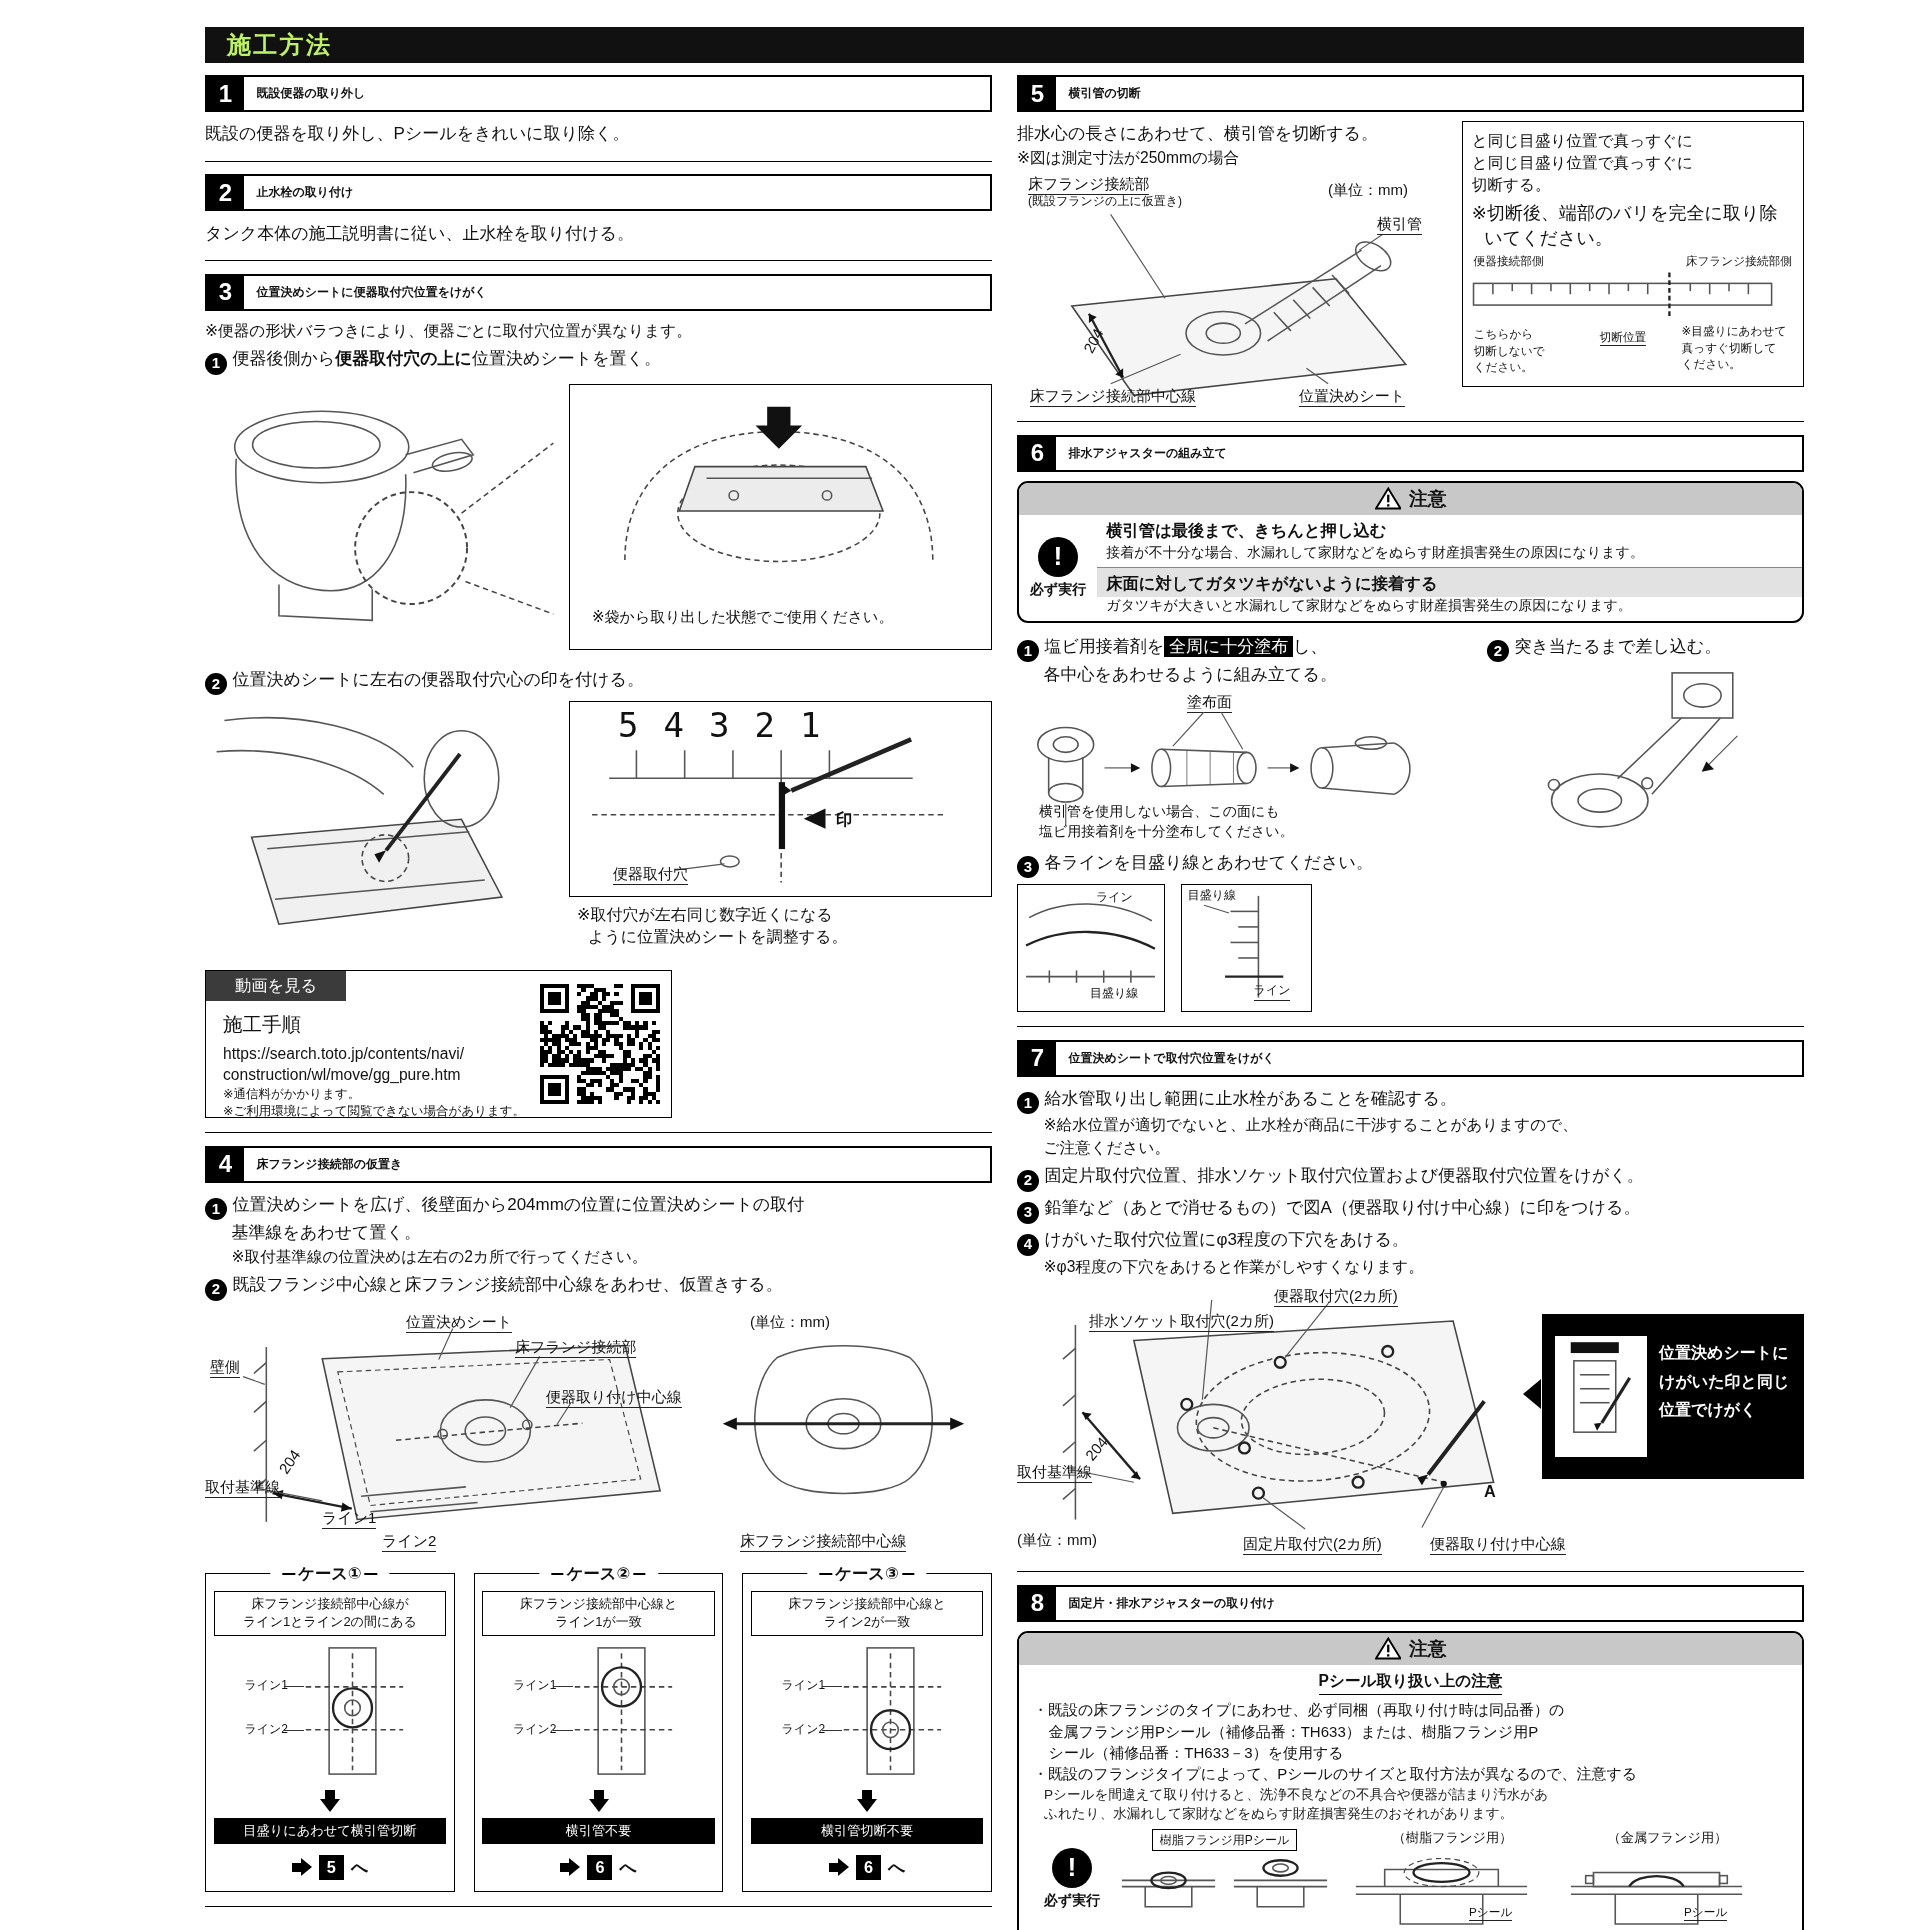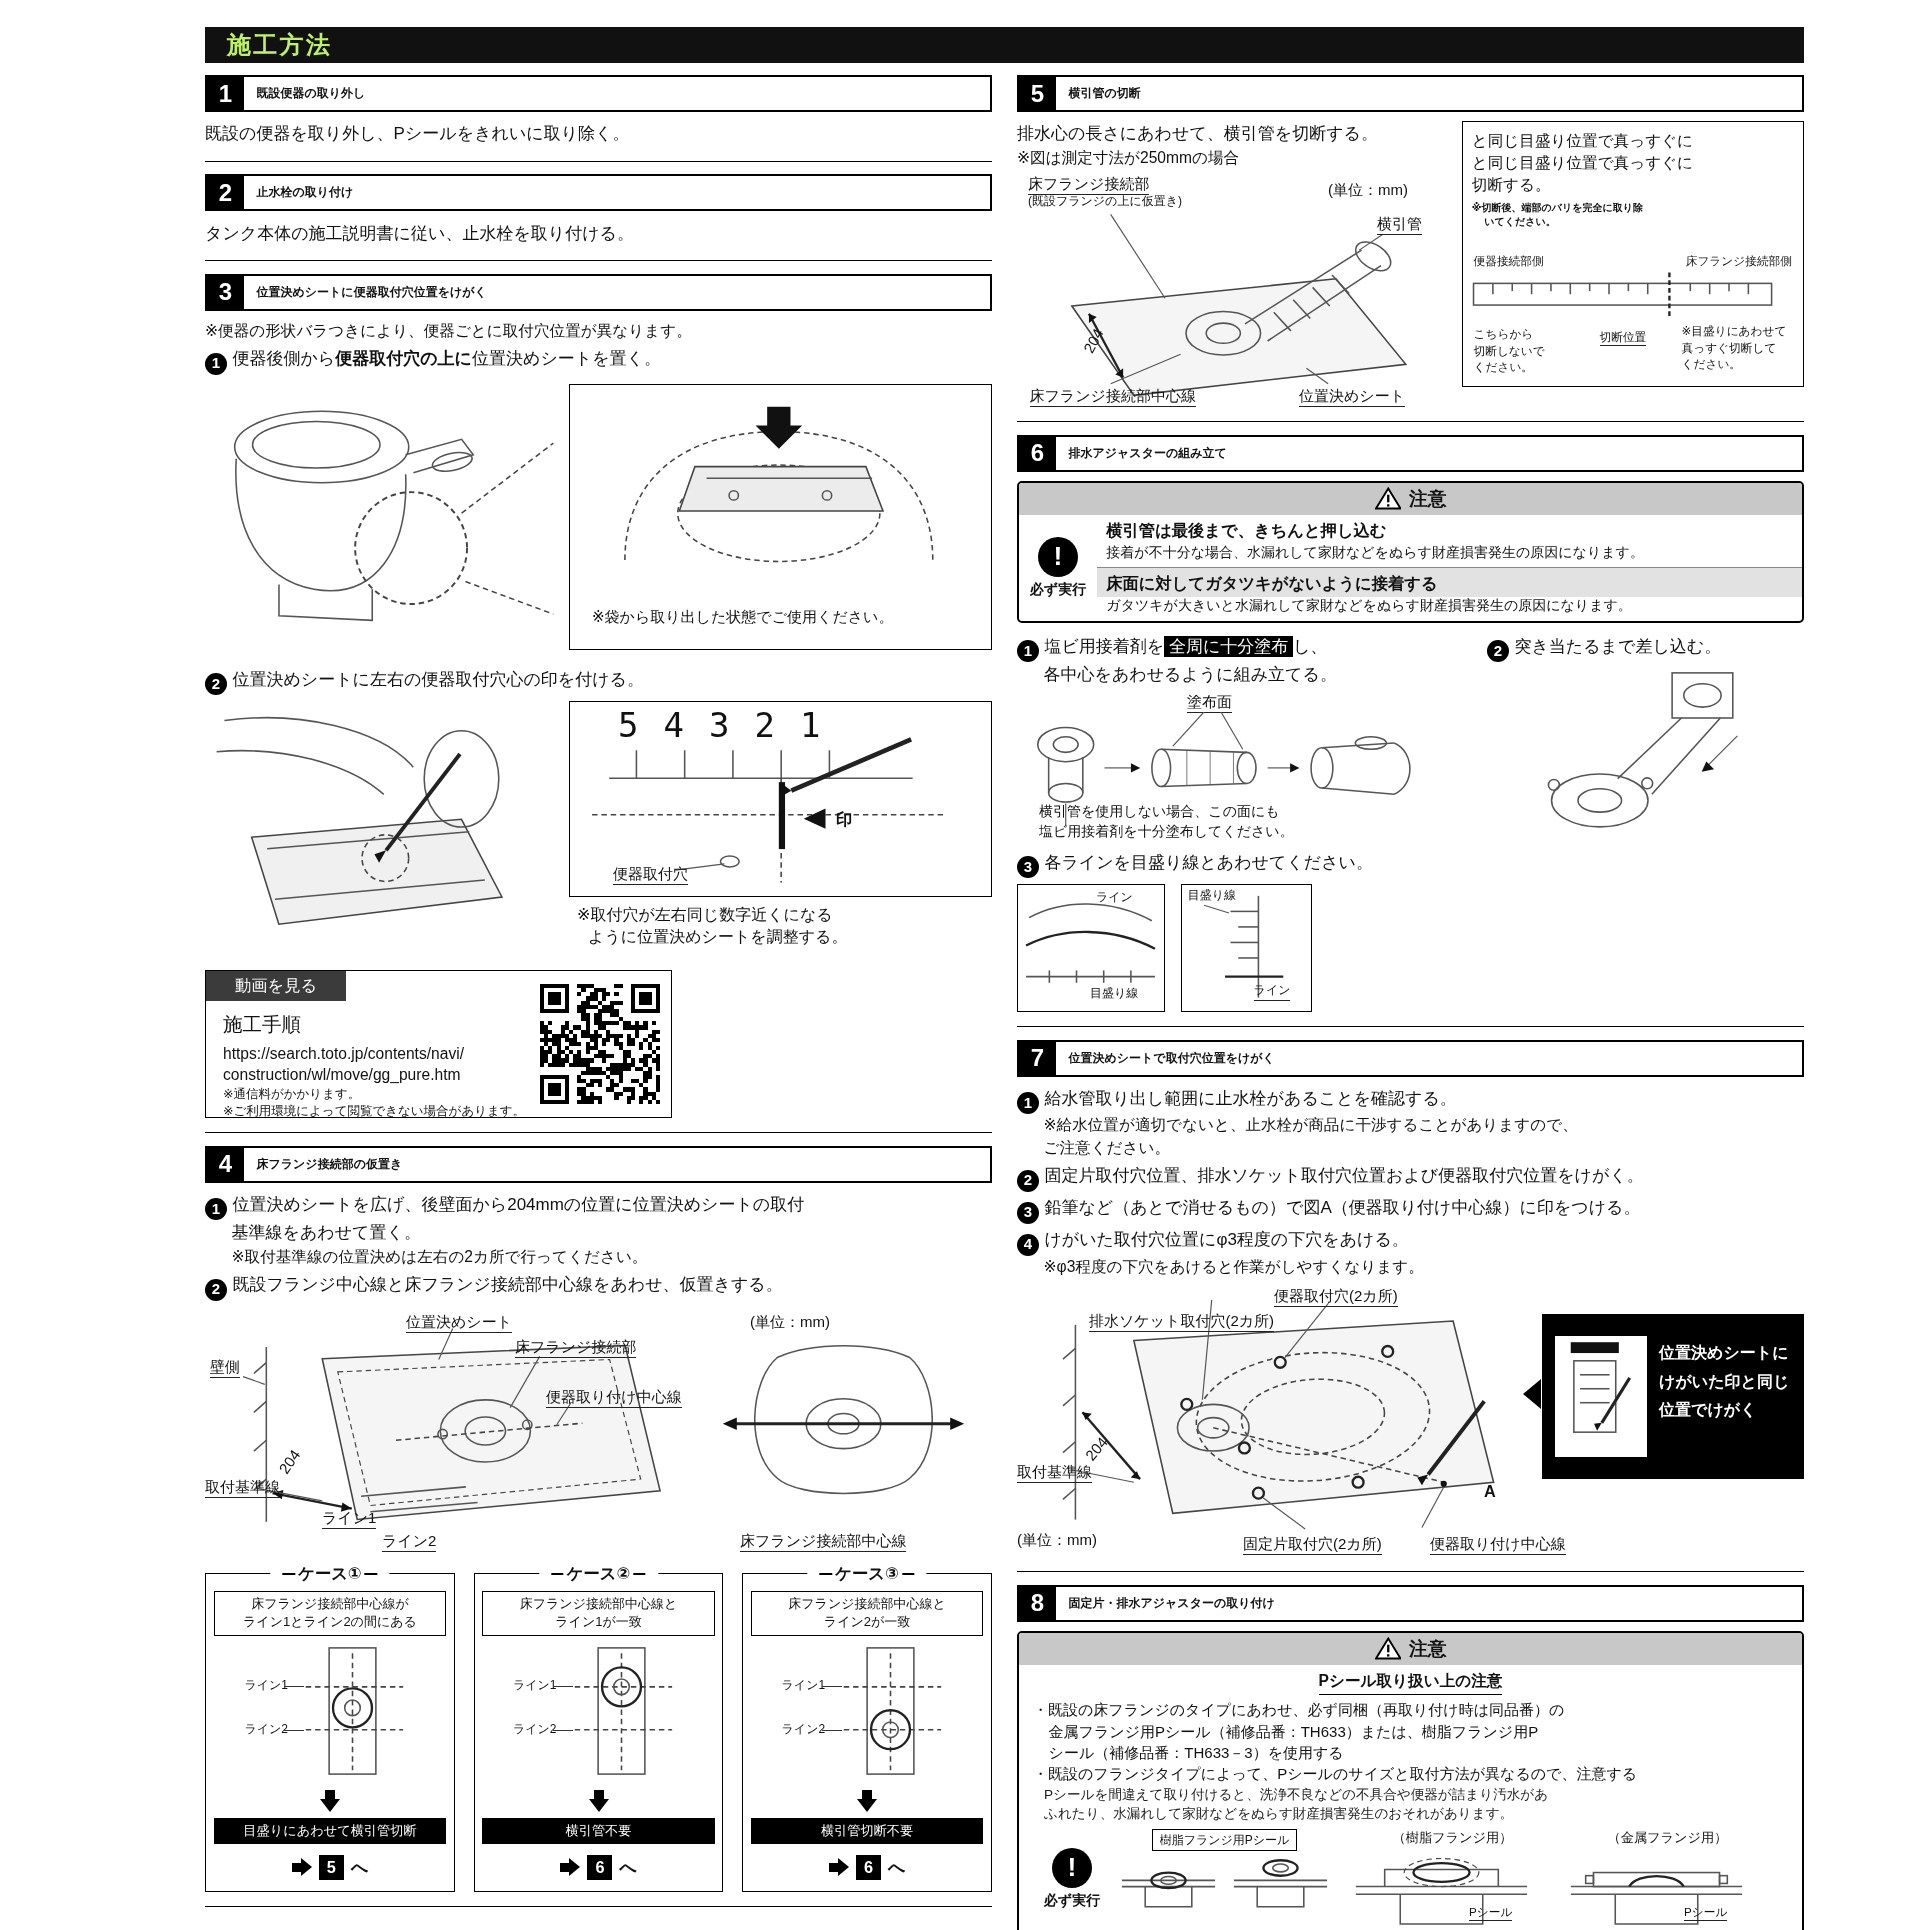--- a/index.html
+++ b/index.html
@@ -47,36 +47,36 @@
   .case-action { background:#000; color:#fff; font-size:13.2px; text-align:center; padding:3.9px 0; margin-top:6.2px; white-space:nowrap; }
   .goto { display:flex; align-items:center; justify-content:center; gap:7px; margin-top:11px; }
   .goto-num { width:25px; height:25px; background:#000; color:#fff; display:flex; align-items:center; justify-content:center; font-size:16.3px; font-weight:bold; }
   .goto-sfx { font-size:17px; font-weight:bold; }
   .arr-r { display:flex; align-items:center; }
   .arr-r .stem { width:9.3px; height:9.3px; background:#000; }
   .arr-r .head { width:0; height:0; border-top:9.3px solid transparent; border-bottom:9.3px solid transparent; border-left:11.7px solid #000; }
   .arr-d-stem { margin:7.8px auto 0; width:10px; height:8.6px; background:#000; }
   .arr-d { margin:0 auto; width:0; height:0; border-left:10px solid transparent; border-right:10px solid transparent; border-top:13.2px solid #000; }
   
-  .caution { border:2.3px solid #000; border-radius:5px; overflow:hidden; margin-bottom:11px; background:#fff; }
+  .caution { border:2.3px solid #000; border-radius:11px; overflow:hidden; margin-bottom:11px; background:#fff; }
   .c-head { background:#c8c8c8; display:flex; align-items:center; justify-content:center; gap:7.8px; font-size:18.7px; font-weight:bold; padding:3.1px 0; }
   .c-body { display:flex; }
   .c-icon { width:78px; flex:none; display:flex; flex-direction:column; align-items:center; justify-content:center; gap:4.7px; padding:6.2px 0; }
   .excl { width:40px; height:40px; border-radius:50%; background:#000; color:#fff; display:flex; align-items:center; justify-content:center; font-size:26.5px; font-weight:bold; }
   .must { font-size:14px; font-weight:bold; }
   .c-rows { flex:1; }
   .c-rt { font-size:16.3px; font-weight:bold; padding:4.7px 9.3px 2.3px; }
   .c-rt.g { background:#e2e2e2; }
   .c-rd { font-size:14px; padding:0 9.3px 5.4px; }
   .c-rd.div { border-bottom:1.2px solid #888; }
   
   .s5-grid { display:flex; gap:12.5px; }
   .s5-box { flex:1; border:1.9px solid #000; position:relative; padding:7.8px 9.3px; height:266px; }
   .s5-bx { font-size:15.6px; line-height:1.42; }
-  .s5-bn { font-size:10px; line-height:1.35; margin-top:4.7px;font-weight:bold; }
+  .s5-bn { font-size:18px; line-height:1.35; margin-top:4.7px; }
   
   .s6-grid { display:flex; gap:11px; margin-top:7.8px; }
   .box-s { border:1.6px solid #000; position:relative; background:#fff; flex:none; }
   
   .co7 { position:absolute; right:0; top:28px; width:262px; height:165px; background:#000; }
   .co7-notch { position:absolute; left:-18.7px; top:65px; width:0; height:0; border-top:15.6px solid transparent; border-bottom:15.6px solid transparent; border-right:18.7px solid #000; }
   .co7-img { position:absolute; left:12.5px; top:22px; width:92px; height:121px; background:#fff; }
   .co7-t { position:absolute; left:117px; top:25px; color:#fff; font-size:16px; line-height:1.78; font-weight:bold; }
   
   .c8-pad { padding:6.2px 14px 9.3px; }

